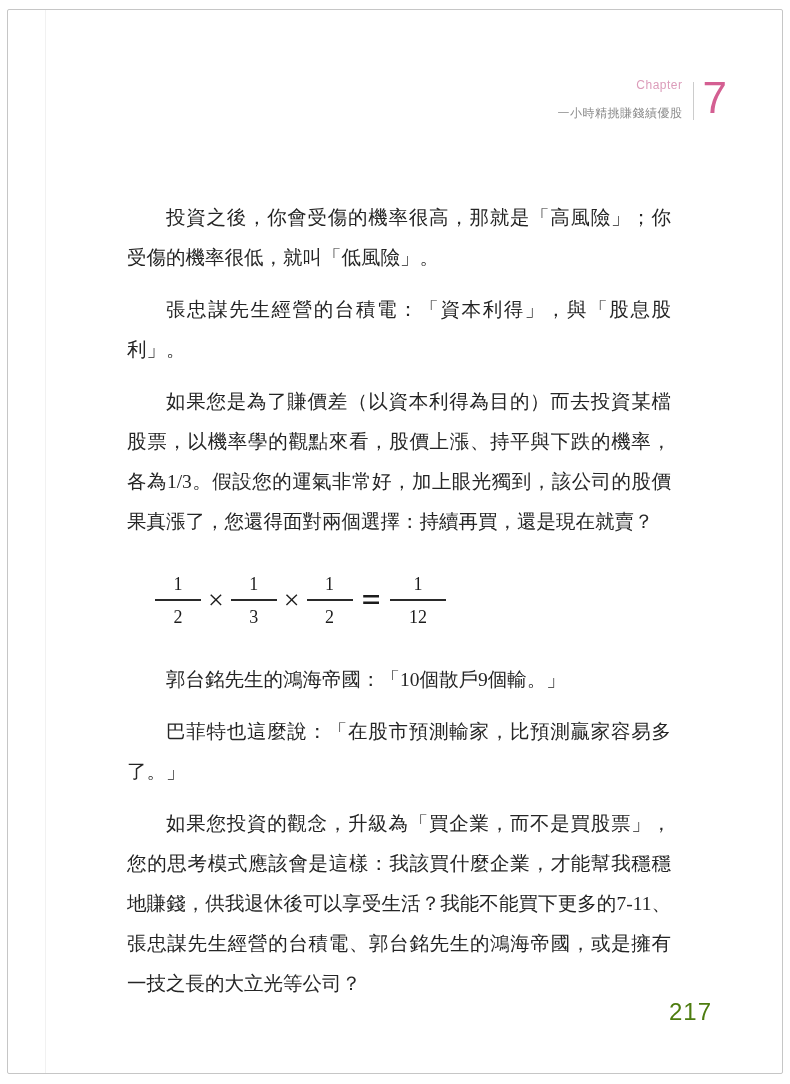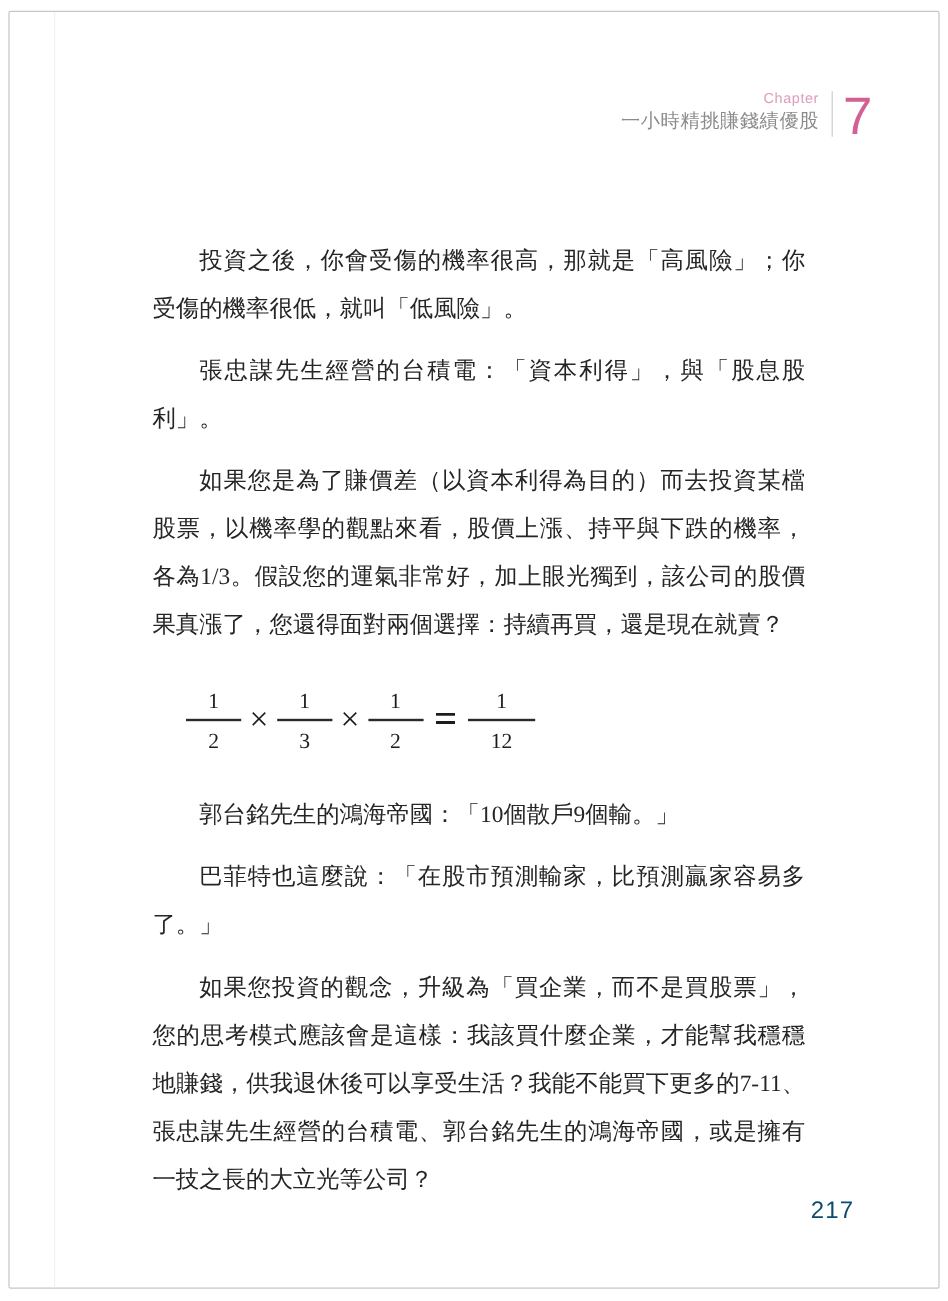--- a/index.html
+++ b/index.html
@@ -21,36 +21,36 @@
     position: absolute;
     left: 37px; top: 0; bottom: 0;
     width: 1px;
     background: #f1f1f1;
   }
   
   .chapter-header {
     position: absolute;
     top: 66px; right: 55px;
     display: flex;
-    align-items: flex-start;
+    align-items: flex-end;
   }
   .header-text { text-align: right; }
   .chapter-label {
     font-family: "Liberation Sans", "DejaVu Sans", sans-serif;
     font-size: 12px;
     letter-spacing: 0.5px;
     color: #dc9cba;
     line-height: 1.1;
   }
   .chapter-title {
     font-family: "Liberation Sans", "DejaVu Sans", sans-serif;
-    font-size: 16px;
+    font-size: 12px;
     letter-spacing: 0.5px;
     color: #8b8b8b;
-    margin-top: 3px;
+    margin-top: 13px;
     line-height: 1.2;
   }
   .header-divider {
     width: 1px; height: 38px;
     background: #cccccc;
     margin: 0 9px 0 10px;
   }
   .chapter-number {
     font-family: "Liberation Sans", "DejaVu Sans", sans-serif;
     font-size: 44px;
@@ -106,23 +106,23 @@
   .op.eq {
     font-size: 34px;
     font-weight: bold;
     margin: 0 9px;
   }
   
   .page-number {
     position: absolute;
     top: 988px; right: 70px;
     font-family: "Liberation Sans", "DejaVu Sans", sans-serif;
-    font-size: 20px;
+    font-size: 24px;
     letter-spacing: 1px;
-    color: #0c4a6e;
+    color: #4d7c0f;
   }
 </style>
 </head>
 <body>
 
 <div class="page-frame">
   <div class="crease-line"></div>
 
   <header class="chapter-header">
     <div class="header-text">

